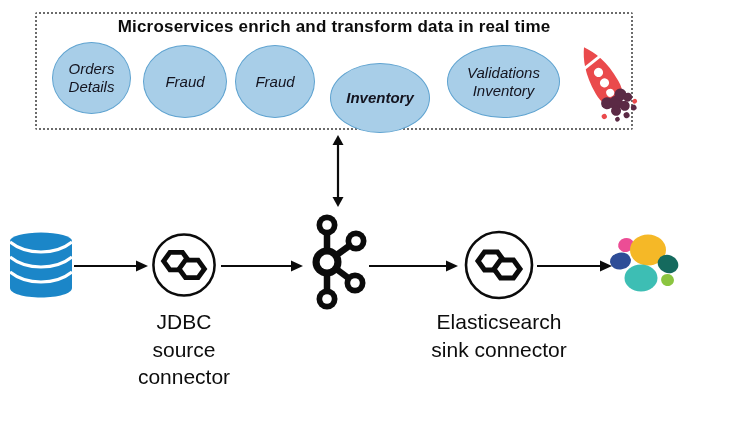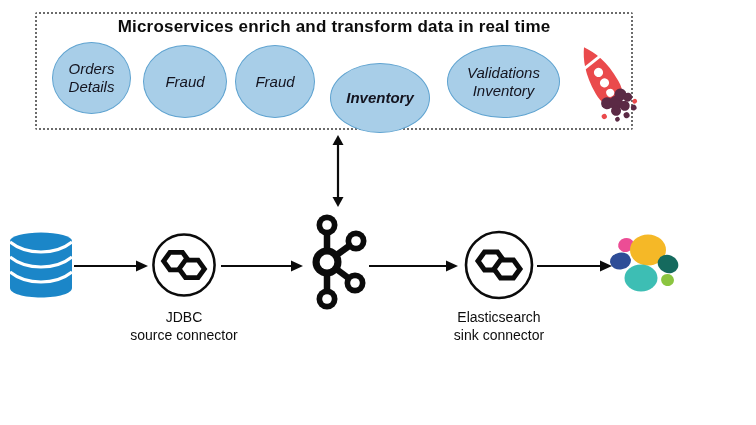--- a/index.html
+++ b/index.html
@@ -26,21 +26,21 @@
   }
   .service span{display:block;}
   .s1{left:52px;top:42px;width:79px;height:72px;}
   .s2{left:143px;top:45px;width:84px;height:73px;}
   .s3{left:235px;top:45px;width:80px;height:73px;}
   .s4{left:330px;top:63px;width:100px;height:70px;font-weight:bold;}
   .s5{left:447px;top:45px;width:113px;height:73px;}
   .abs{position:absolute;}
   
   .conn-label{
-    position:absolute;text-align:center;font-size:14px;line-height:1.32;color:#0d0d0d;
+    position:absolute;text-align:center;font-size:21px;line-height:1.32;color:#0d0d0d;
   }
   .lbl-jdbc{left:109px;top:308px;width:150px;}
   .lbl-es{left:423px;top:308px;width:152px;}
   svg{display:block;overflow:visible;}
 </style>
 </head>
 <body>
 
 <div class="stage">
 

